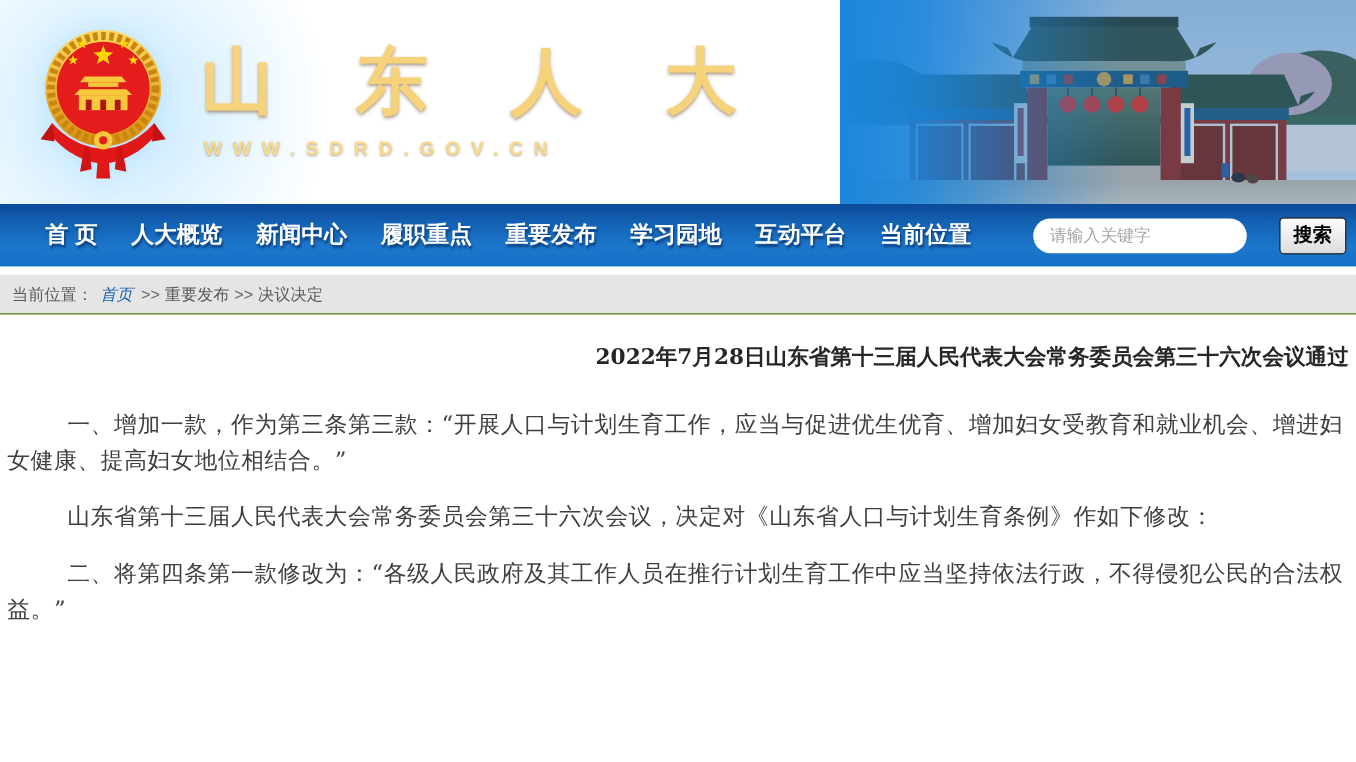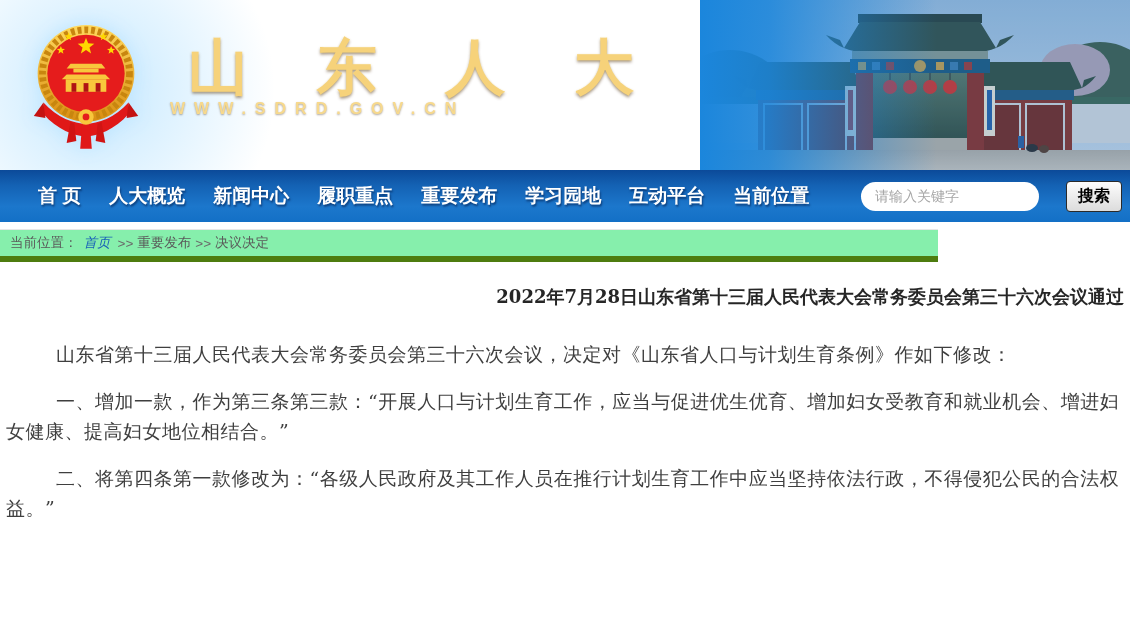--- a/index.html
+++ b/index.html
@@ -9,44 +9,44 @@
     background:linear-gradient(105deg,#0f78cе 0%,#1583d8 0%,#1a89dd 35%,#2496e6 65%,#1e8ede 100%);}
   .header::before{content:"";position:absolute;inset:0;
     background:
       radial-gradient(circle at 95px 90px,rgba(140,210,255,.50),rgba(140,210,255,0) 180px),
       linear-gradient(115deg,rgba(255,255,255,0) 38%,rgba(255,255,255,.10) 48%,rgba(255,255,255,0) 60%),
       repeating-linear-gradient(115deg,rgba(255,255,255,.045) 0 2px,rgba(255,255,255,0) 2px 6px);}
   .logo-wrap{position:absolute;left:28px;top:12px;width:116px;height:148px;
     filter:drop-shadow(0 0 9px rgba(185,228,255,.95));}
   .site-name{position:absolute;left:168px;top:28px;font-size:60px;font-weight:bold;
     letter-spacing:26px;color:#f6d27a;white-space:nowrap;
-    text-shadow:0 2px 3px rgba(70,40,0,.45),0 0 2px rgba(255,246,205,.75);margin-left:20px;}
-  .site-url{position:absolute;left:170px;top:100px;font-size:16px;font-weight:bold;
+    text-shadow:0 2px 3px rgba(70,40,0,.45),0 0 2px rgba(255,246,205,.75);}
+  .site-url{position:absolute;left:170px;top:116px;font-size:16px;font-weight:bold;
     letter-spacing:9px;color:#f7d98d;white-space:nowrap;text-shadow:0 1px 2px rgba(50,30,0,.4);text-align:right;}
   .gate-photo{position:absolute;right:0;top:0;width:430px;height:170px;}
   .gate-photo svg{display:block;width:100%;height:100%;}
   .gate-fade{position:absolute;inset:0;
     background:linear-gradient(90deg,#1b86dc 0%,rgba(27,134,220,.85) 16%,rgba(27,134,220,0) 55%);}
   
   .nav{display:flex;align-items:center;width:1130px;height:52px;box-sizing:border-box;
     padding:0 8px 0 38px;column-gap:28px;
     background:linear-gradient(180deg,#0b4a99 0%,#1462b4 30%,#1c77cc 70%,#1370c6 100%);}
   .nav-item{color:#fff;font-size:19px;font-weight:bold;white-space:nowrap;cursor:pointer;
     text-shadow:1px 2px 2px rgba(0,25,70,.6);}
   .nav-search{margin-left:auto;display:flex;align-items:center;}
   .search-input{width:150px;height:29px;border:none;border-radius:15px;padding:0 14px;
     font-size:14px;color:#0f172a;outline:none;background:#fff;}
   .search-input::placeholder{color:#a6a6a6;}
   .search-btn{margin-left:27px;height:31px;padding:0 11px;font-size:16px;font-weight:bold;
     color:#000;background:linear-gradient(180deg,#fdfdfd,#dcdcdc);border:1px solid #2a2a2a;
     border-radius:4px;cursor:pointer;font-family:inherit;}
   
-  .breadcrumb{display:flex;align-items:center;width:938px;height:33px;box-sizing:border-box;
-    margin-top:7px;padding-left:10px;background:#86efac;
-    border-top:1px solid #e7e7e7;border-bottom:6px solid #4d7c0f;
+  .breadcrumb{display:flex;align-items:center;width:1130px;height:33px;box-sizing:border-box;
+    margin-top:7px;padding-left:10px;background:#e5e5e5;
+    border-top:1px solid #e7e7e7;border-bottom:1px solid #4d7c0f;
     font-size:13.5px;color:#5a5a5a;}
   .crumb-home{color:#1a62b8;margin:0 3px 0 6px;cursor:pointer;font-style:italic;}
   .crumb-sep{margin:0 4px;color:#6a6a6a;}
   .crumb-item{color:#5a5a5a;}
   
   .article{padding:0 6px;}
   .article-title{margin:41px 0 0;text-align:center;font-size:23px;font-weight:bold;
     color:#ab0c0e;letter-spacing:1px;font-family:"Liberation Sans","DejaVu Sans",sans-serif;}
   .article-meta{margin-top:31px;text-align:center;font-size:14px;color:#3d3d3d;}
   .passed-line{margin-top:23px;text-align:right;font-size:18px;font-weight:bold;color:#262626;
@@ -213,17 +213,17 @@
   <span class="crumb-home">首页</span>
   <span class="crumb-sep">&gt;&gt;</span>
   <span class="crumb-item">重要发布</span>
   <span class="crumb-sep">&gt;&gt;</span>
   <span class="crumb-item">决议决定</span>
 </div>
 
 <div class="article">
   <div class="passed-line">2022年7月28日山东省第十三届人民代表大会常务委员会第三十六次会议通过</div>
   <div class="body-text">
+    <p>一、增加一款，作为第三条第三款：“开展人口与计划生育工作，应当与促进优生优育、增加妇女受教育和就业机会、增进妇女健康、提高妇女地位相结合。”</p>
     <p>山东省第十三届人民代表大会常务委员会第三十六次会议，决定对《山东省人口与计划生育条例》作如下修改：</p>
-    <p>一、增加一款，作为第三条第三款：“开展人口与计划生育工作，应当与促进优生优育、增加妇女受教育和就业机会、增进妇女健康、提高妇女地位相结合。”</p>
     <p>二、将第四条第一款修改为：“各级人民政府及其工作人员在推行计划生育工作中应当坚持依法行政，不得侵犯公民的合法权益。”</p>
   </div>
 </div>
 
 </body></html>

